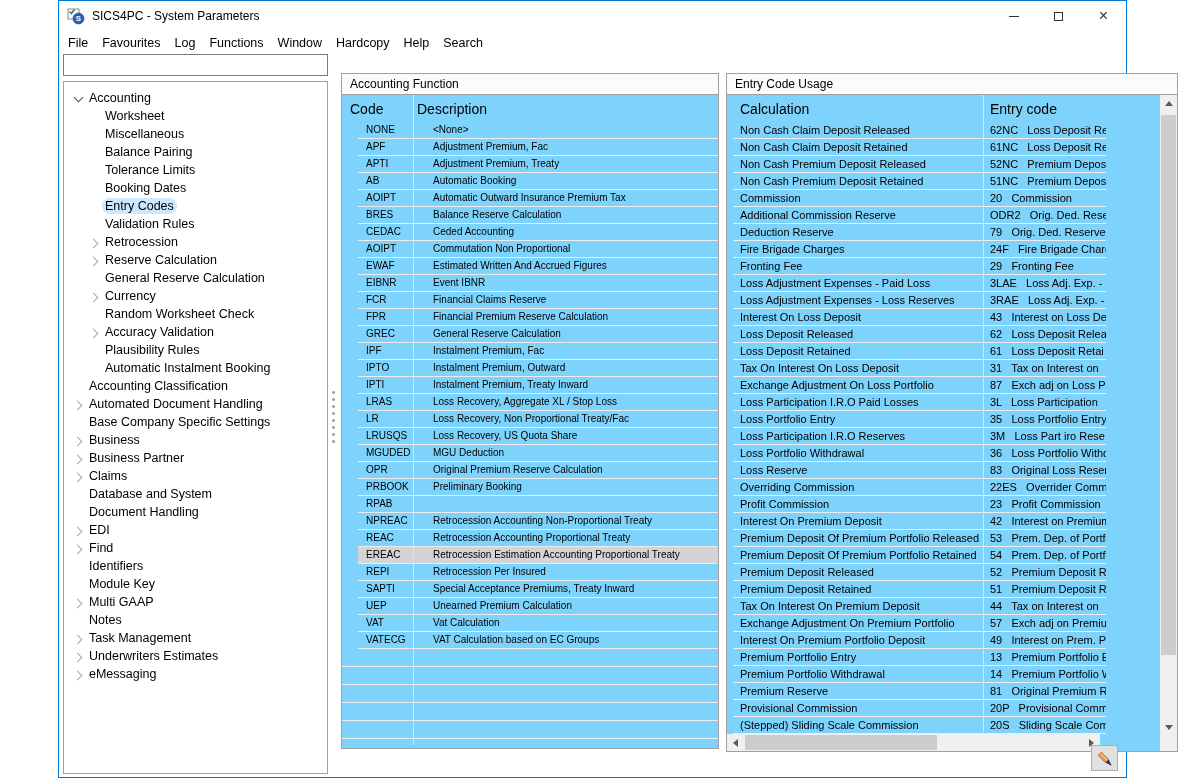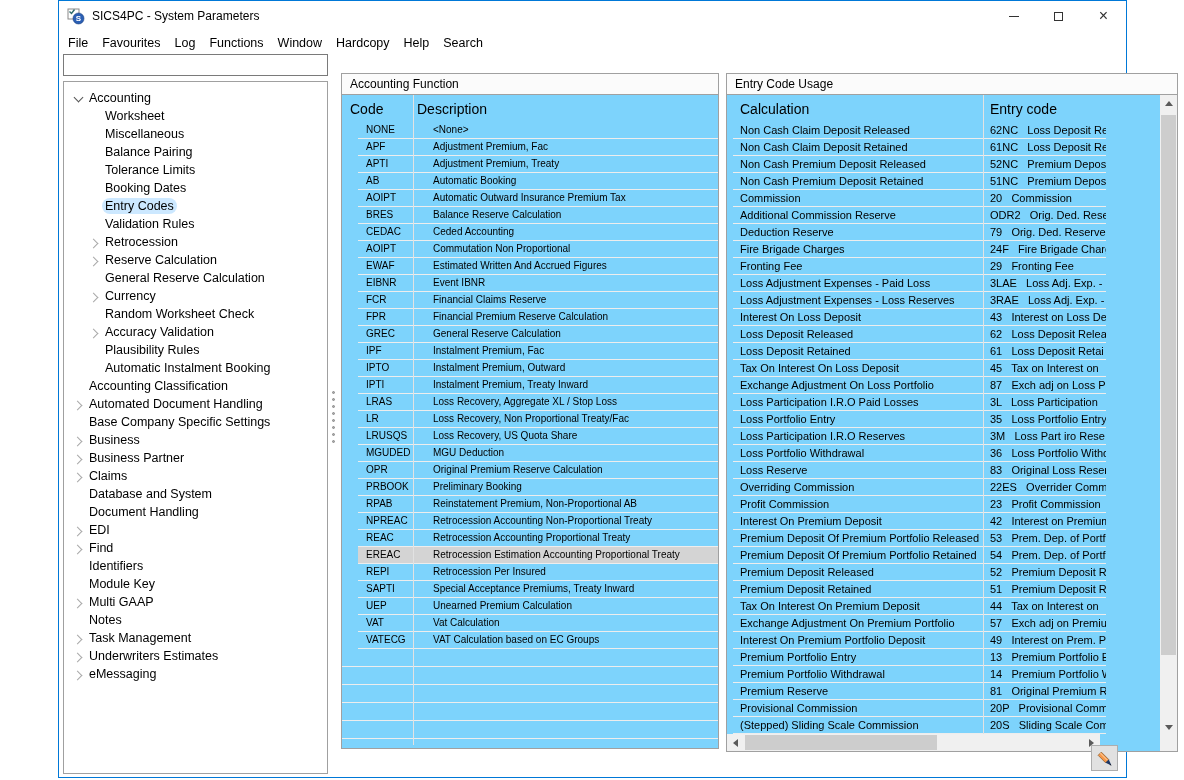--- a/index.html
+++ b/index.html
@@ -442,21 +442,20 @@
             <span class="af-desc">Original Premium Reserve Calculation</span>
           </div>
 
           <div class="g-row">
             <span class="af-code">PRBOOK</span>
             <span class="af-desc">Preliminary Booking</span>
           </div>
 
           <div class="g-row">
             <span class="af-code">RPAB</span>
-            <span class="af-desc">Reinstatement Premium, Non-Proportional AB</span>
           </div>
 
           <div class="g-row">
             <span class="af-code">NPREAC</span>
             <span class="af-desc">Retrocession Accounting Non-Proportional Treaty</span>
           </div>
 
           <div class="g-row">
             <span class="af-code">REAC</span>
             <span class="af-desc">Retrocession Accounting Proportional Treaty</span>
@@ -571,21 +570,21 @@
             <span class="ec-entry">62   Loss Deposit Relea</span>
           </div>
 
           <div class="g-row">
             <span class="ec-calc">Loss Deposit Retained</span>
             <span class="ec-entry">61   Loss Deposit Retai</span>
           </div>
 
           <div class="g-row">
             <span class="ec-calc">Tax On Interest On Loss Deposit</span>
-            <span class="ec-entry">45   Tax on Interest on</span>
+            <span class="ec-entry">31   Tax on Interest on</span>
           </div>
 
           <div class="g-row">
             <span class="ec-calc">Exchange Adjustment On Loss Portfolio</span>
             <span class="ec-entry">87   Exch adj on Loss P</span>
           </div>
 
           <div class="g-row">
             <span class="ec-calc">Loss Participation I.R.O Paid Losses</span>
             <span class="ec-entry">3L   Loss Participation</span>

